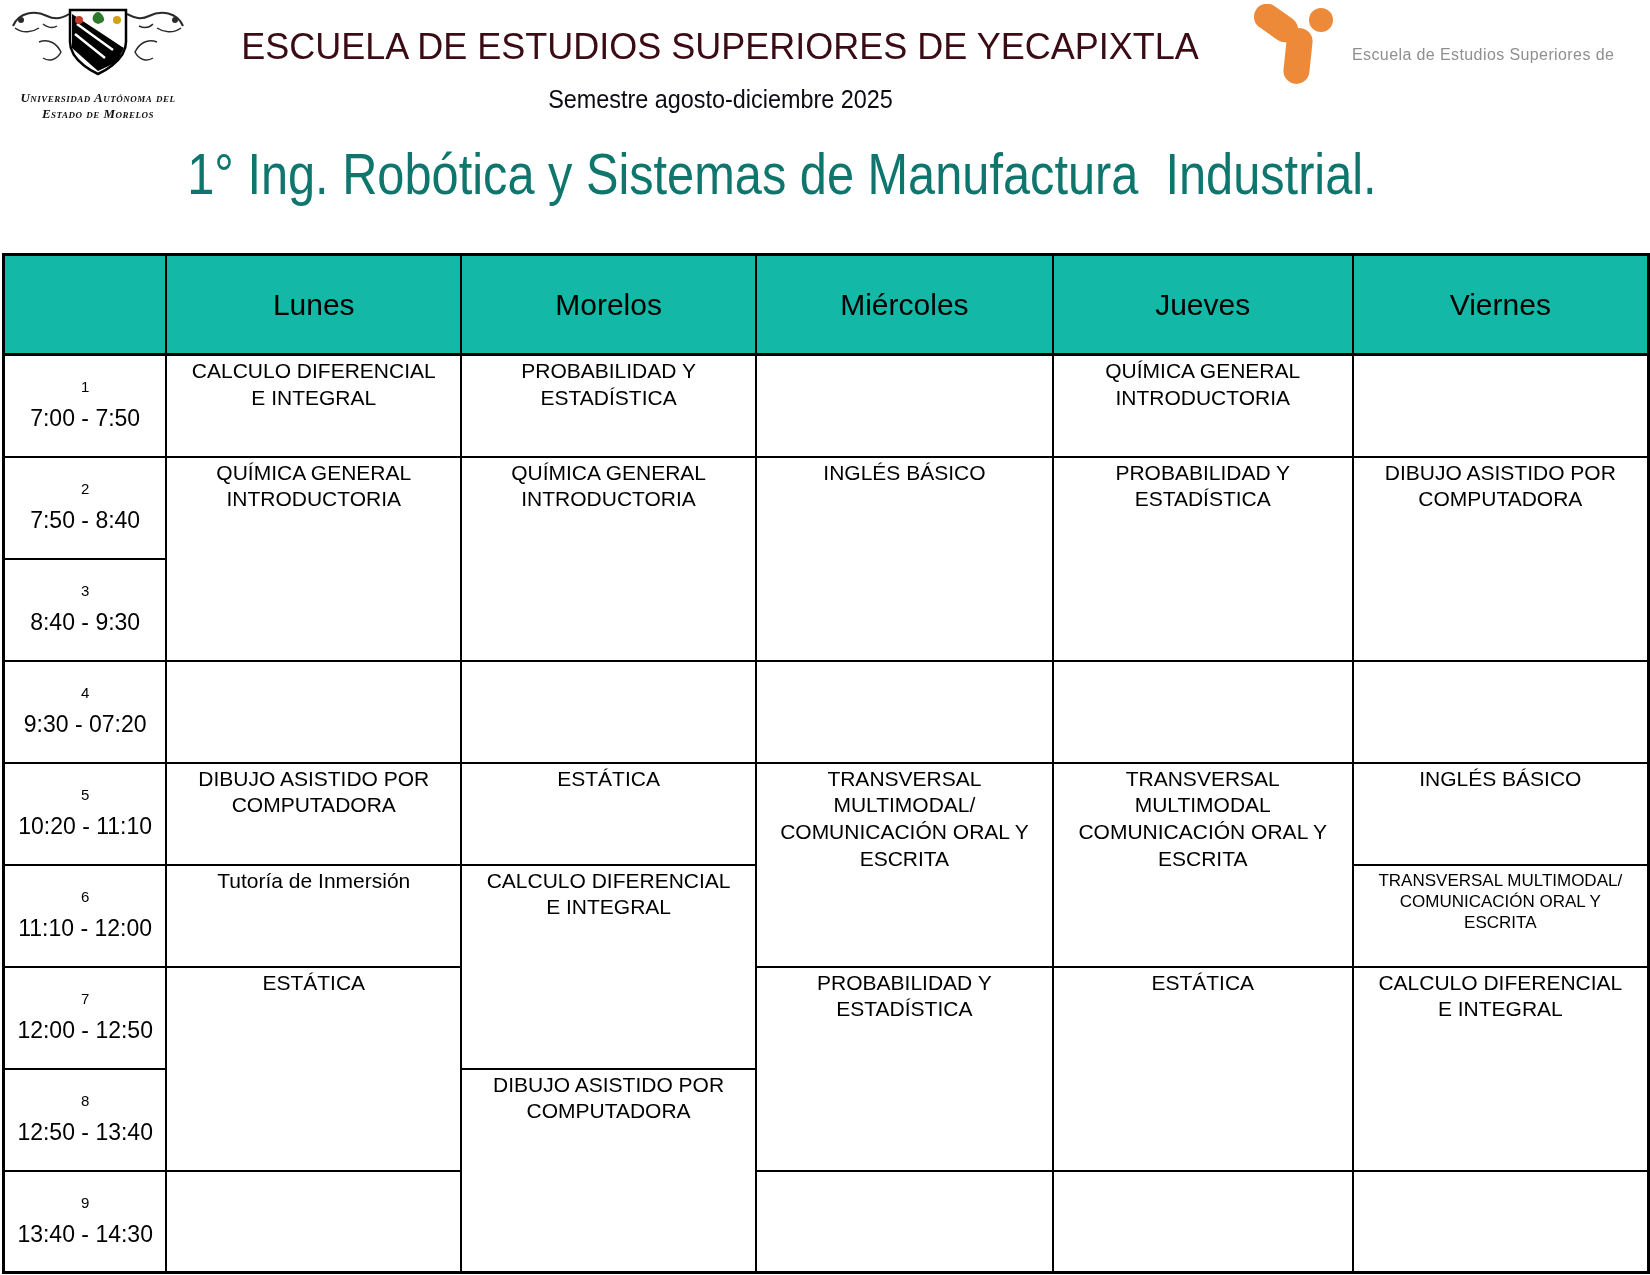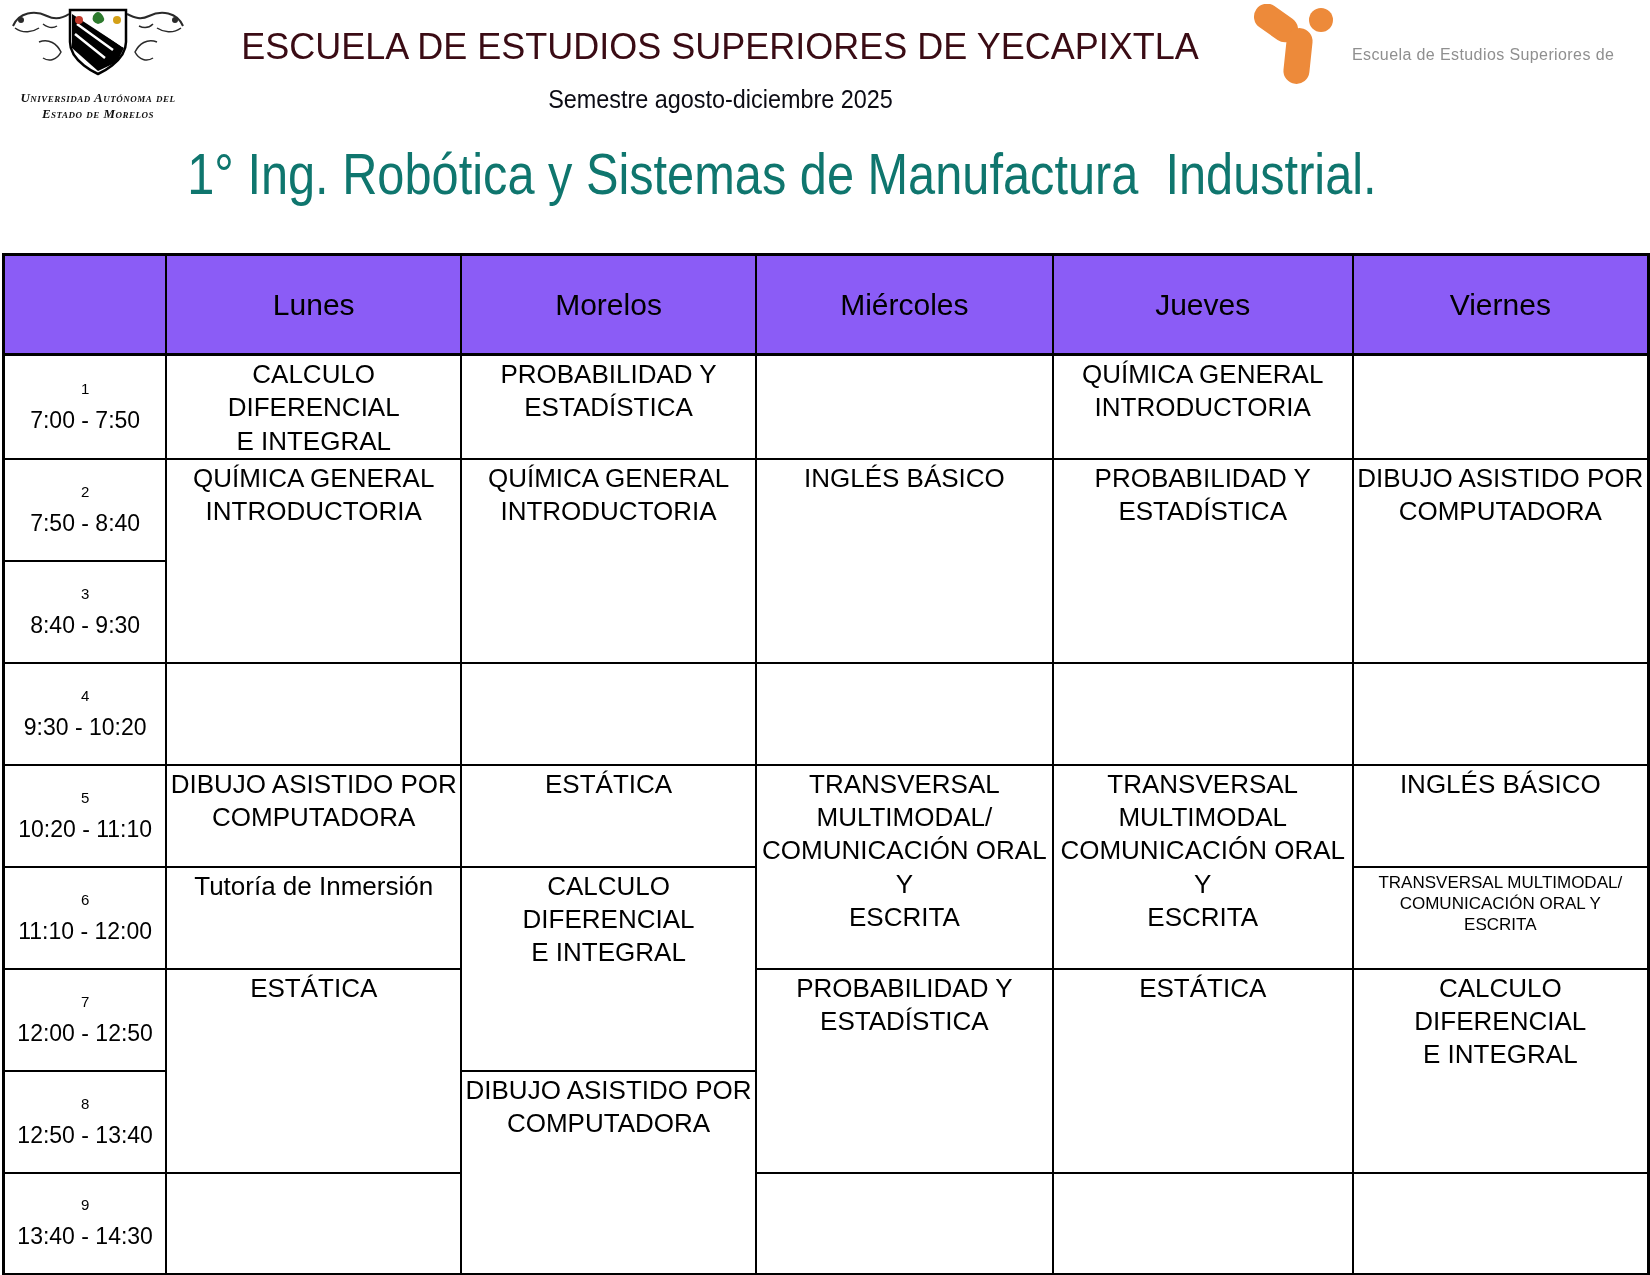--- a/index.html
+++ b/index.html
@@ -39,28 +39,28 @@
   
   table.sched {
     position:absolute; left:2px; top:253px;
     border-collapse:collapse; table-layout:fixed;
     border:3px solid #000;
   }
   table.sched td, table.sched th { border:2px solid #000; overflow:hidden; }
   tr.head { height:100px; }
   tr.head th {
     font-weight:normal; font-size:30px; vertical-align:middle; text-align:center;
-    border-bottom:3px solid #000; background:#8b5cf6;
+    border-bottom:3px solid #000; background:#14b8a6;
   }
   tr.prow { height:102px; }
   td.time { vertical-align:middle; text-align:center; }
   .pnum  { font-size:15px; line-height:1.2; }
   .ptime { font-size:23px; line-height:1.2; margin-top:9px; }
   td.subj {
-    vertical-align:top; text-align:center; font-size:26px; line-height:1.28;
+    vertical-align:top; text-align:center; font-size:21px; line-height:1.28;
     white-space:pre-line; padding:2px 2px 0 2px;
   }
   td.subj.small { font-size:17px; line-height:1.25; padding-top:4px; }
 </style>
 </head>
 <body>
 
 <div class="uaem">
   <svg width="178" height="80" viewBox="0 0 178 80">
 
@@ -162,21 +162,21 @@
   <tr class="prow">
     <td class="time">
       <div class="pnum">3</div>
       <div class="ptime">8:40 - 9:30</div>
     </td>
   </tr>
 
   <tr class="prow">
     <td class="time">
       <div class="pnum">4</div>
-      <div class="ptime">9:30 - 10:20</div>
+      <div class="ptime">9:30 - 07:20</div>
     </td>
     <td class="subj"></td>
     <td class="subj"></td>
     <td class="subj"></td>
     <td class="subj"></td>
     <td class="subj"></td>
   </tr>
 
   <tr class="prow">
     <td class="time">

